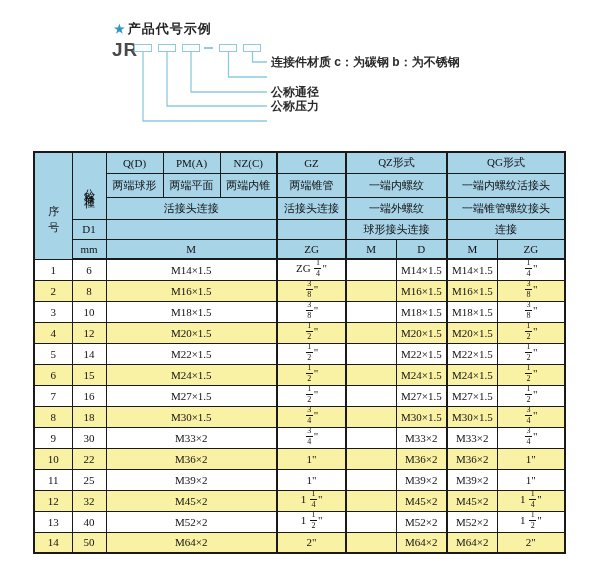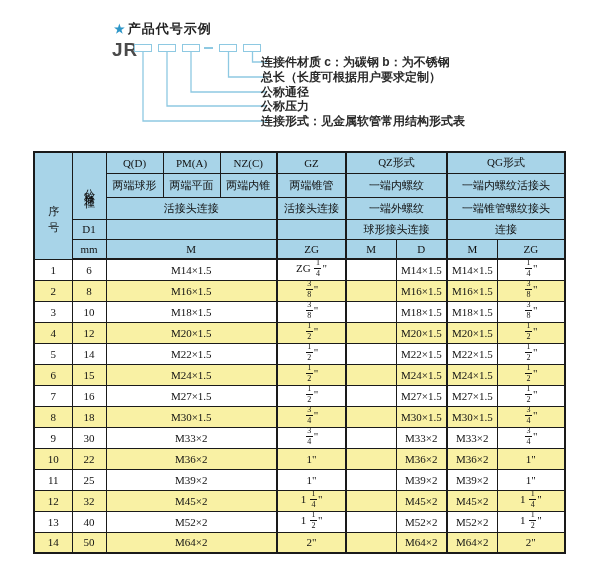--- a/index.html
+++ b/index.html
@@ -15,21 +15,21 @@
   }
 
   
   .diagram{position:absolute;left:0;top:0;width:600px;height:150px;}
   .diagram svg{position:absolute;left:0;top:0;}
   .star-title{position:absolute;left:114px;top:20px;font-size:13px;font-weight:bold;color:#222;letter-spacing:1px;}
   .star{color:var(--star-blue);font-size:12px;margin-right:2px;}
   .jr{position:absolute;left:112px;top:39px;font-size:19px;font-weight:bold;color:#4a4a4a;letter-spacing:1px;}
   .code-box{position:absolute;top:44px;width:18px;height:8px;border:1.5px solid var(--line-blue);background:#fff;}
   .code-dash{position:absolute;top:47px;width:9px;height:2px;background:var(--line-blue);}
-  .code-label{position:absolute;left:261px;height:15px;font-size:12px;font-weight:bold;color:#2b2b2b;white-space:nowrap;line-height:15px;}
+  .code-label{position:absolute;left:271px;height:15px;font-size:12px;font-weight:bold;color:#2b2b2b;white-space:nowrap;line-height:15px;}
 
   
   .tbl-title{
     position:absolute;left:34px;top:126px;
     font-family:"Liberation Serif",serif;font-style:italic;font-weight:bold;
     font-size:18px;color:#111;letter-spacing:2px;white-space:nowrap;
   }
 
   
   table.ref{
@@ -82,24 +82,22 @@
     <div class="jr">JR</div>
 
     <div class="code-box" style="left:134px"></div>
     <div class="code-box" style="left:158px"></div>
     <div class="code-box" style="left:182px"></div>
     <div class="code-dash" style="left:204px"></div>
     <div class="code-box" style="left:219px"></div>
     <div class="code-box" style="left:243px"></div>
 
     <div class="code-label" style="top:55px">连接件材质  c：为碳钢  b：为不锈钢</div>
-    <div class="code-label" style="top:70px">总长（长度可根据用户要求定制）</div>
     <div class="code-label" style="top:85px">公称通径</div>
     <div class="code-label" style="top:99px">公称压力</div>
-    <div class="code-label" style="top:114px">连接形式：见金属软管常用结构形式表</div>
   </div>
 
 
   <table class="ref">
     <colgroup>
       <col style="width:38px">
         <col style="width:34px">
       <col style="width:57px">
         <col style="width:57px">
         <col style="width:57px">

